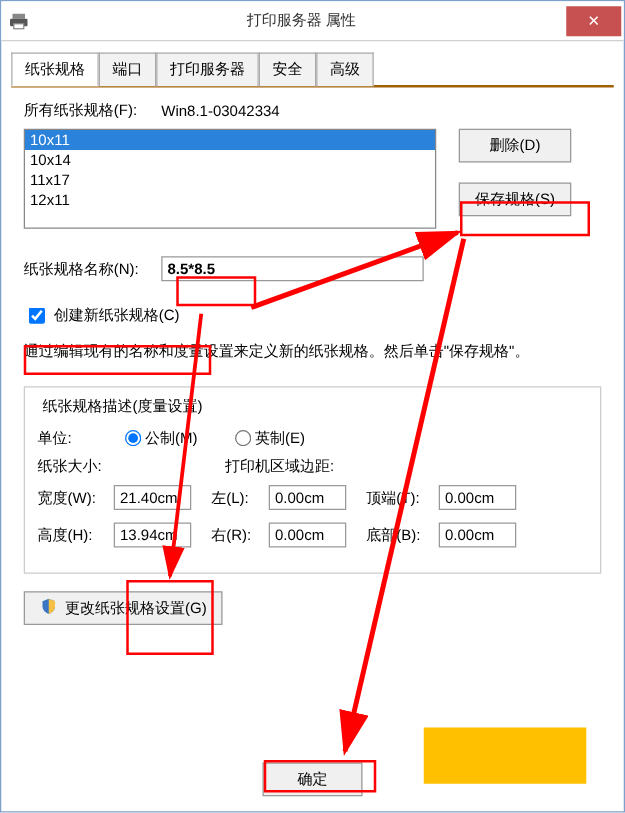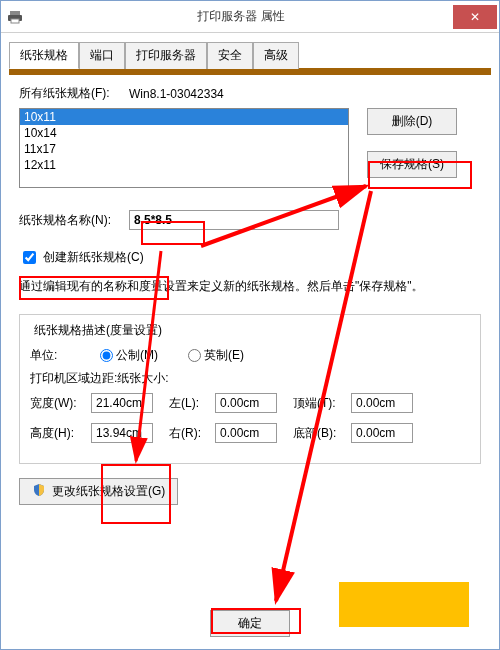--- a/index.html
+++ b/index.html
@@ -1,21 +1,21 @@
 <!DOCTYPE html>
 <html><head>
 <meta charset="utf-8">
 <style>
   * { box-sizing: border-box; font-family: "Microsoft YaHei", "SimSun", sans-serif; font-size: 12px; }
   body { margin: 0; background: #fff; width: 500px; height: 650px; position: relative; border: 1px solid #7ea0cc; }
   .titlebar { background: #fff; height: 32px; display: flex; align-items: center; border-bottom: 1px solid #d0d0d0; }
   .titlebar .icon { width: 28px; display: flex; justify-content: center; align-items: center; }
   .titlebar .title { flex: 1; text-align: center; color: #333; }
   .titlebar .close { width: 44px; height: 24px; background: #c75050; color: #fff; display: flex; align-items: center; justify-content: center; margin-right: 2px; }
-  .tabs { display: flex; margin: 8px 8px 0 8px; border-bottom: 7px solid #a16207; }
+  .tabs { display: flex; margin: 8px 8px 0 8px; border-bottom: 2px solid #a16207; }
   .tab { padding: 4px 10px; border: 1px solid #aaa; border-bottom: none; background: #fff; margin-right: 0; position: relative; top: 1px; }
   .tab.active { background: #fff; border-bottom: 1px solid #fff; }
   .tab.inactive { background: #f2f2f2; }
   .content { padding: 10px 18px; }
   .row { display: flex; align-items: center; margin-bottom: 6px; }
   .listbox { width: 330px; height: 80px; border: 1px solid #888; overflow-y: scroll; background: #fff; }
   .listbox .item { padding: 1px 4px; }
   .listbox .item.selected { background: #2a82da; color: #fff; }
   .btn { border: 1px solid #999; background: #f0f0f0; padding: 4px 8px; min-width: 90px; text-align: center; }
   .txt { border: 1px solid #999; padding: 2px 4px; height: 20px; background: #fff; }
@@ -94,22 +94,22 @@
         <input type="radio" name="u" checked="" style="">
         <span>公制(M)</span>
       </label>
       <label class="radio">
         <input type="radio" name="u" style="">
         <span>英制(E)</span>
       </label>
     </div>
 
     <div class="row" style="margin-top:6px;">
+      <span class="lbl" style="width:150px;">纸张大小:</span>
       <span class="lbl">打印机区域边距:</span>
-      <span class="lbl" style="width:150px;">纸张大小:</span>
     </div>
 
     <div class="row" style="gap:6px;">
       <span class="lbl" style="width:55px;">宽度(W):</span>
       <input class="txt" style="width: 62px;" value="21.40cm">
       <span class="lbl" style="width:40px;margin-left:10px;">左(L):</span>
       <input class="txt" style="width: 62px;" value="0.00cm">
       <span class="lbl" style="width:52px;margin-left:10px;">顶端(T):</span>
       <input class="txt" style="width: 62px;" value="0.00cm">
     </div>

